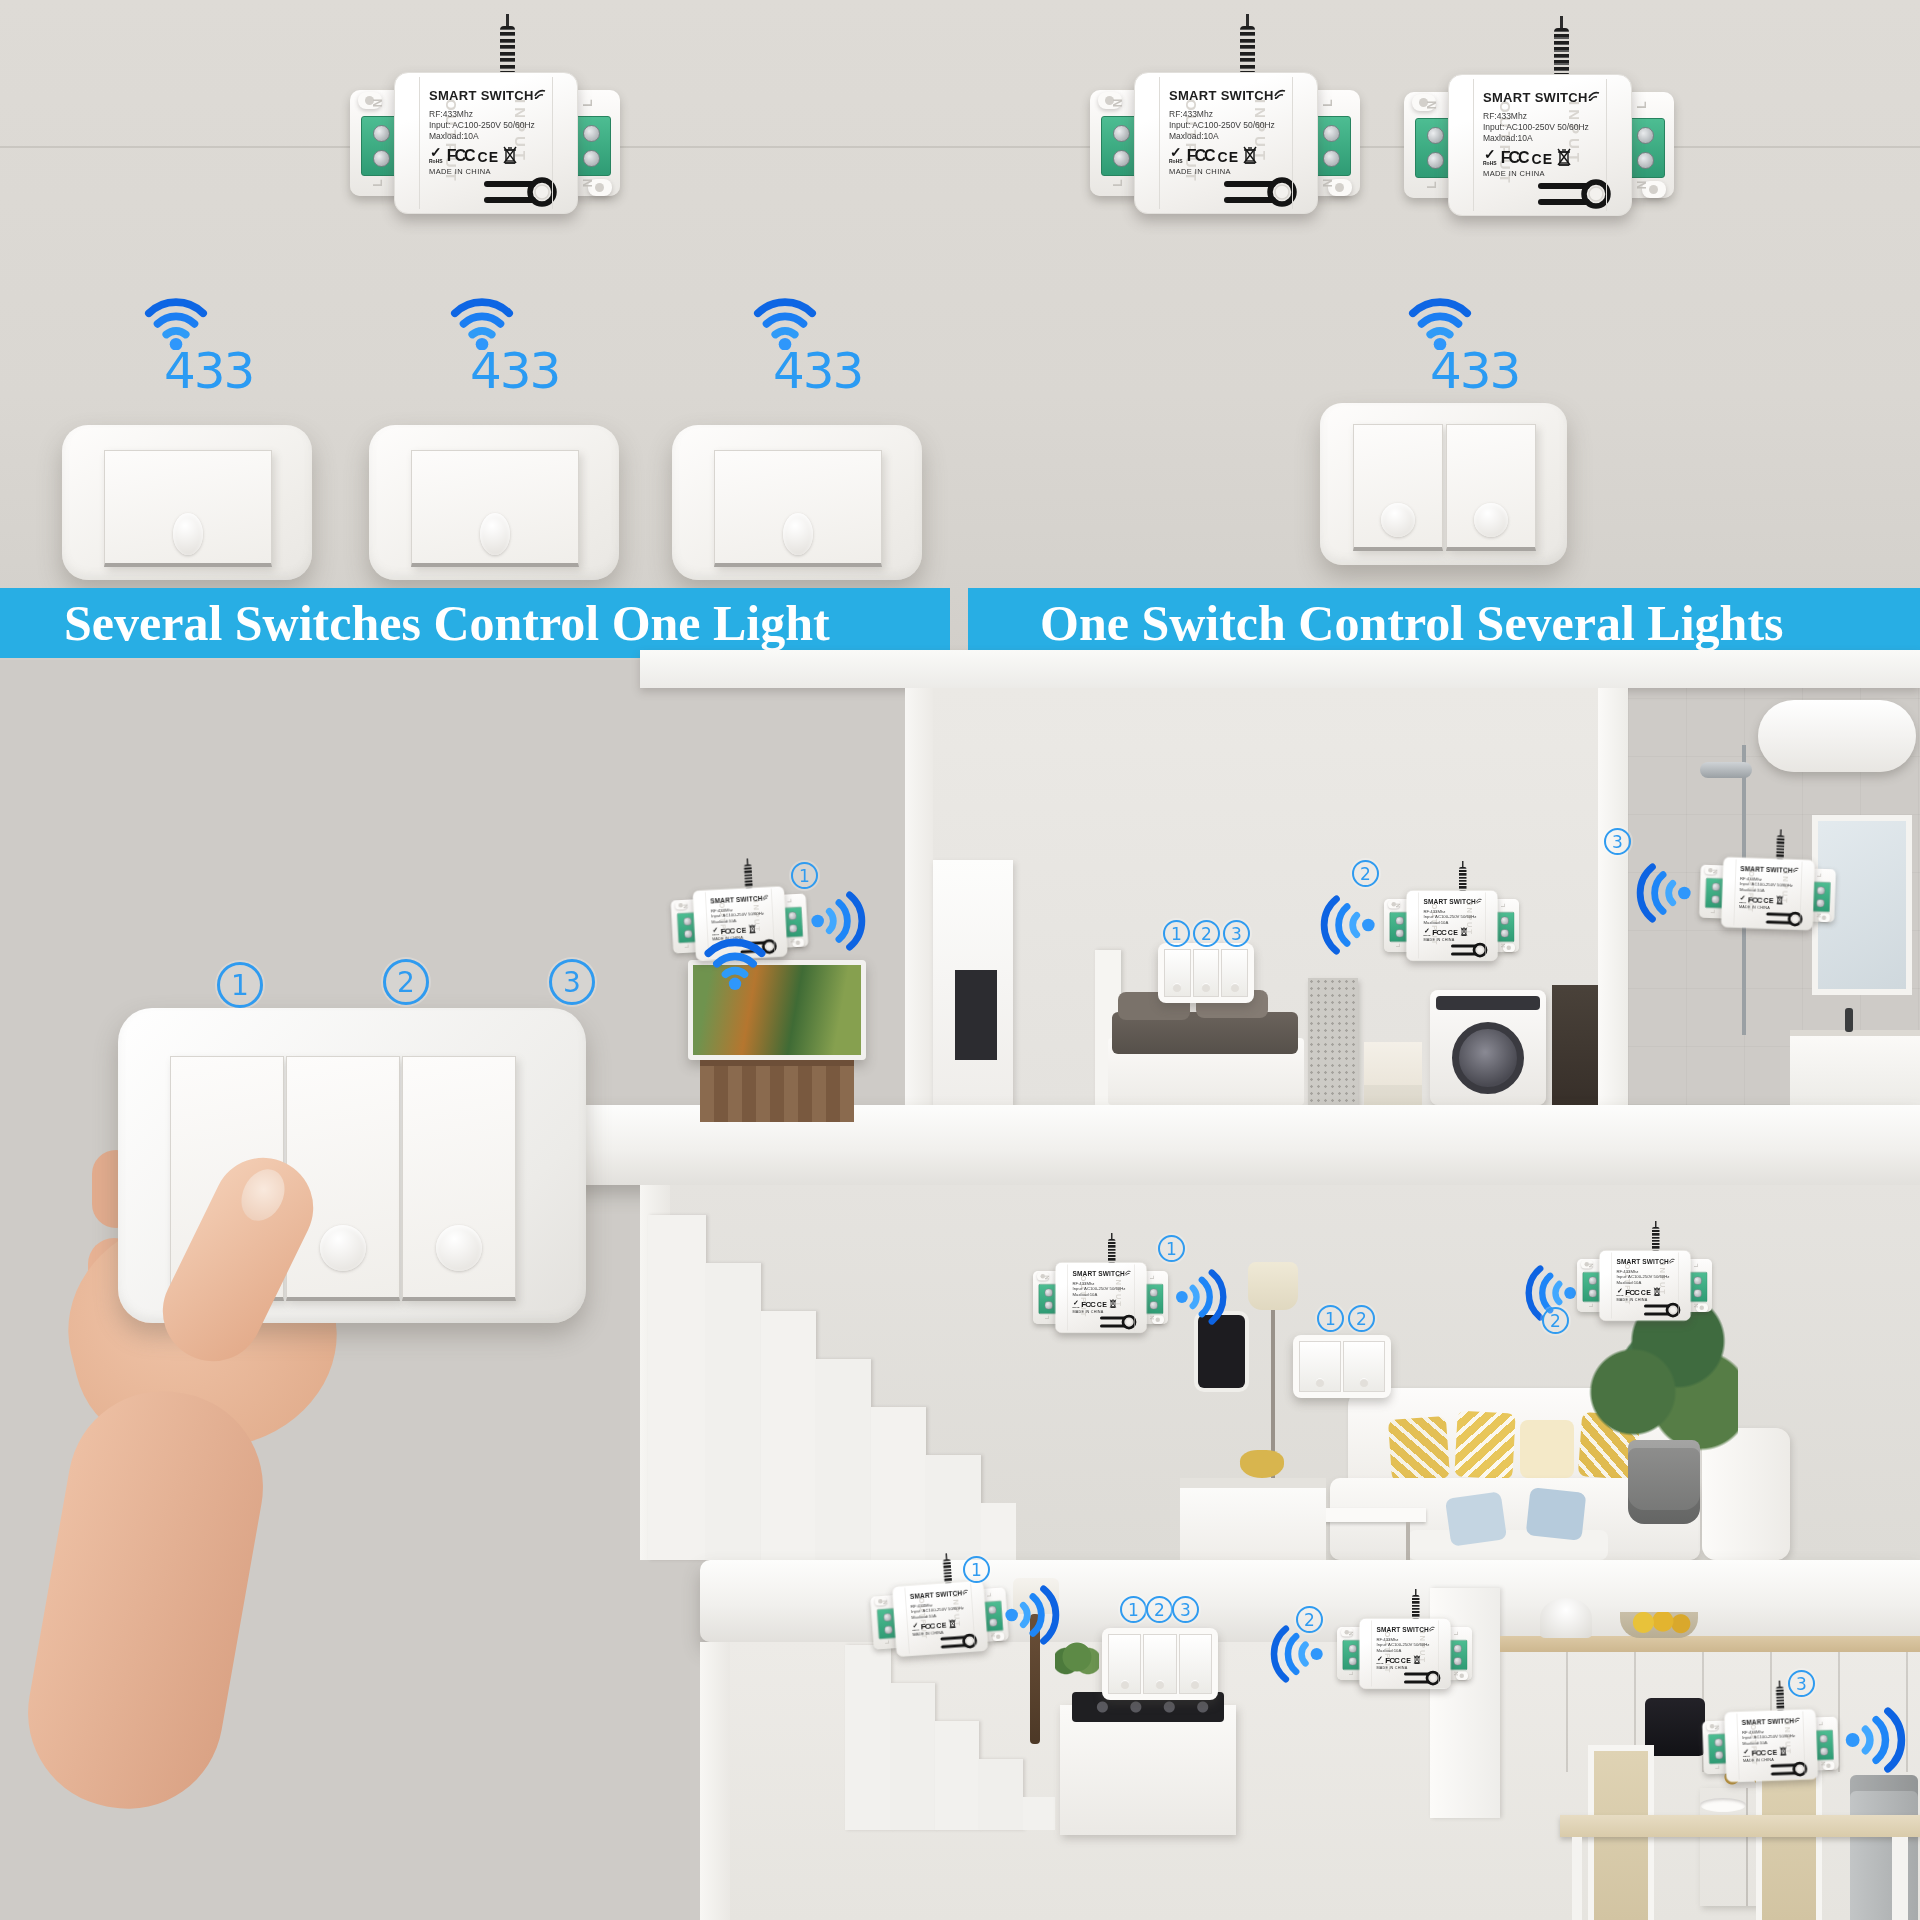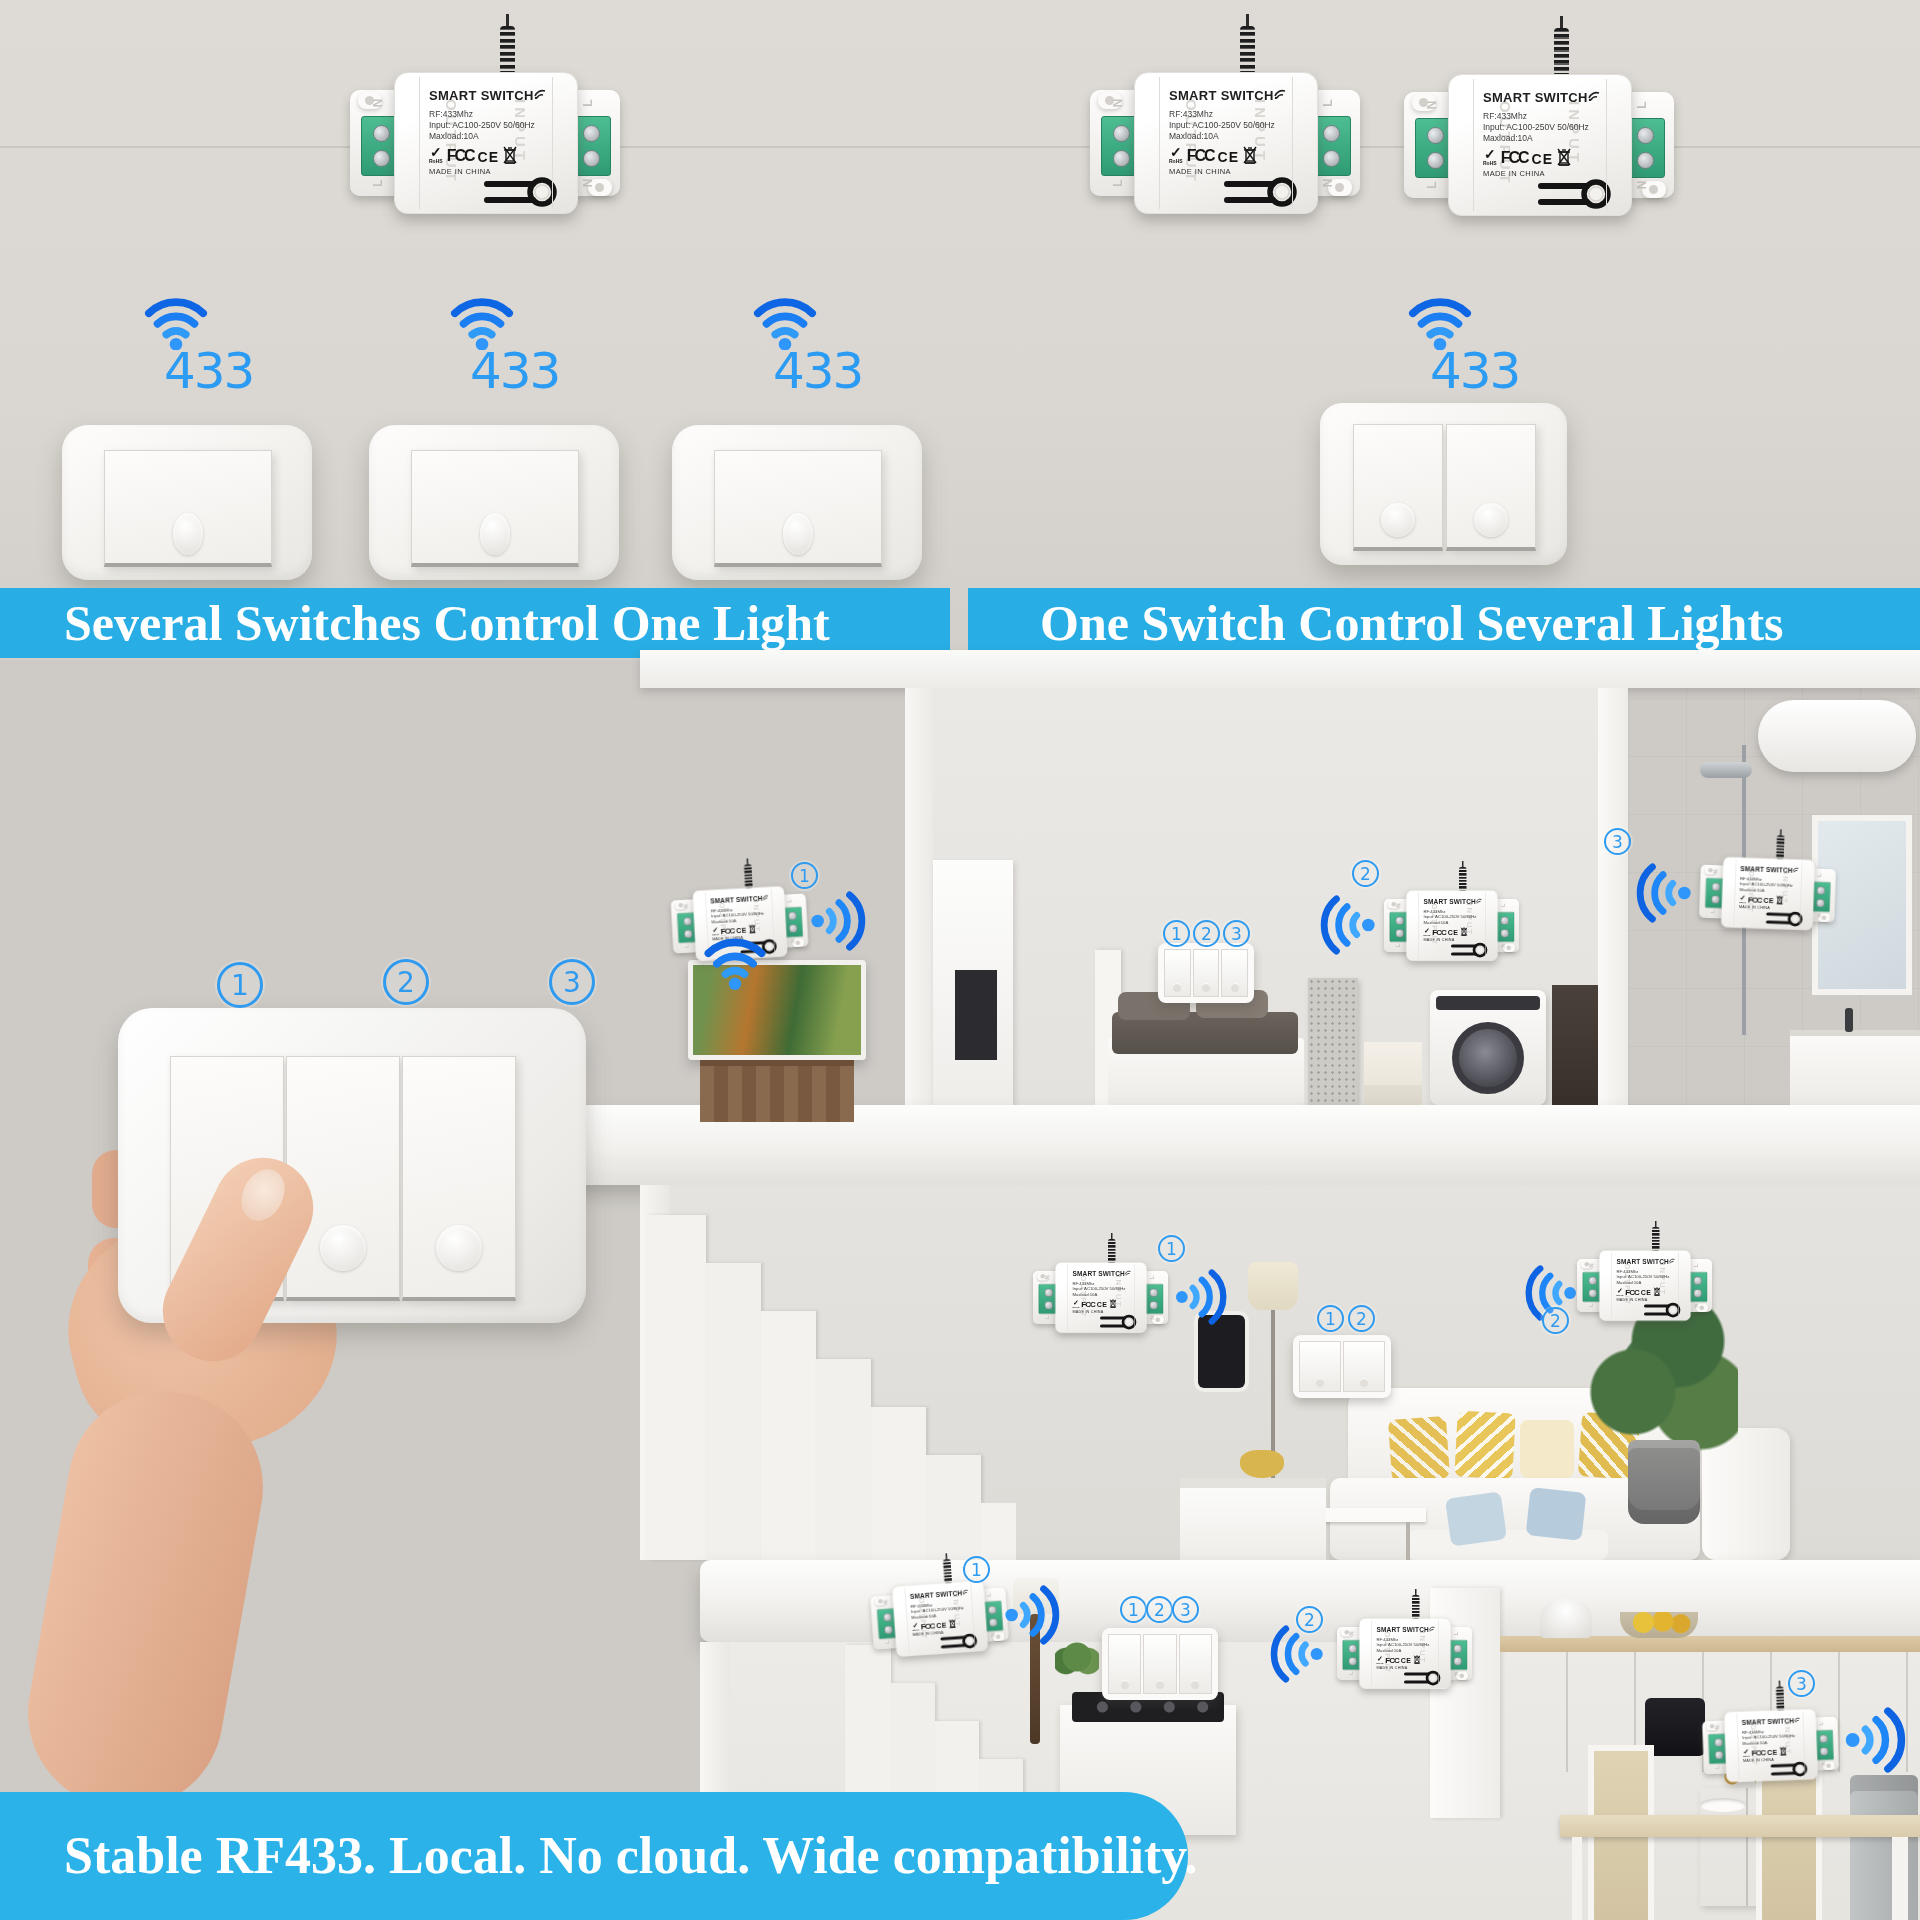--- a/index.html
+++ b/index.html
@@ -990,17 +990,14 @@
     <div class="rocker" style="left:168px;top:48px;width:112px;height:240px;">
       <span class="odot" style="left:33px;top:168px;width:46px;height:46px;"></span>
     </div>
     <div class="rocker" style="left:284px;top:48px;width:112px;height:240px;">
       <span class="odot" style="left:33px;top:168px;width:46px;height:46px;"></span>
     </div>
   </div>
   <div class="hand-part" style="left:188px;top:1152px;width:100px;height:215px;background:linear-gradient(115deg,#f4cfb6,#e2a988);border-radius:50px;transform:rotate(26deg);z-index:32;"></div>
   <div class="hand-part" style="left:243px;top:1168px;width:40px;height:54px;background:radial-gradient(circle at 45% 40%,#f9e9dd,#eccab4);border-radius:50%;transform:rotate(26deg);z-index:33;"></div>
 
-  <div class="banner-bottom" style="padding-left:64px;box-sizing:border-box;">
-    <span>Stable RF433. Local. No cloud. Wide compatibility.</span>
-  </div>
 
 </div>
 
 </body></html>

